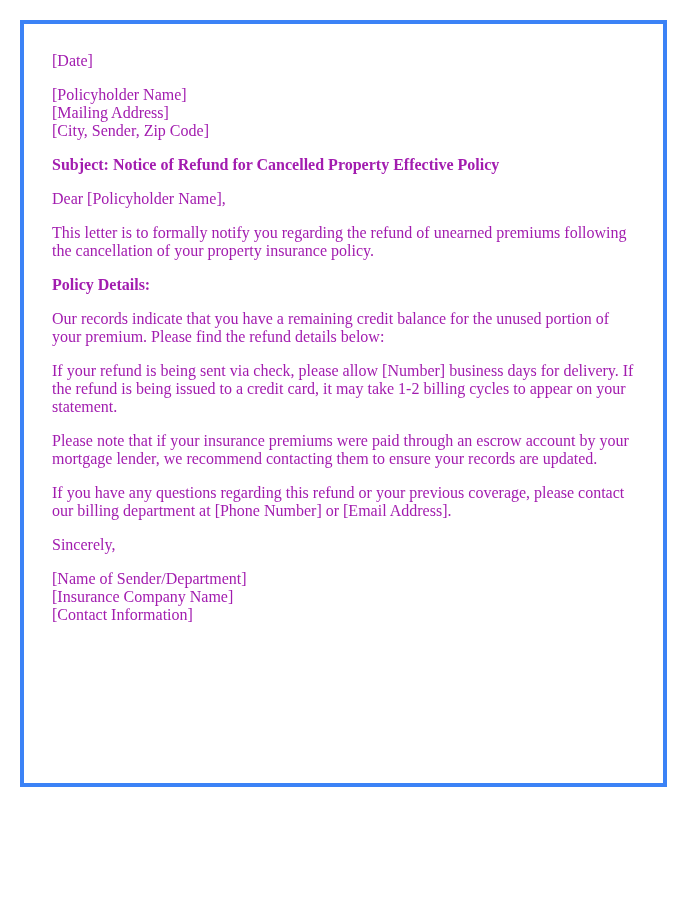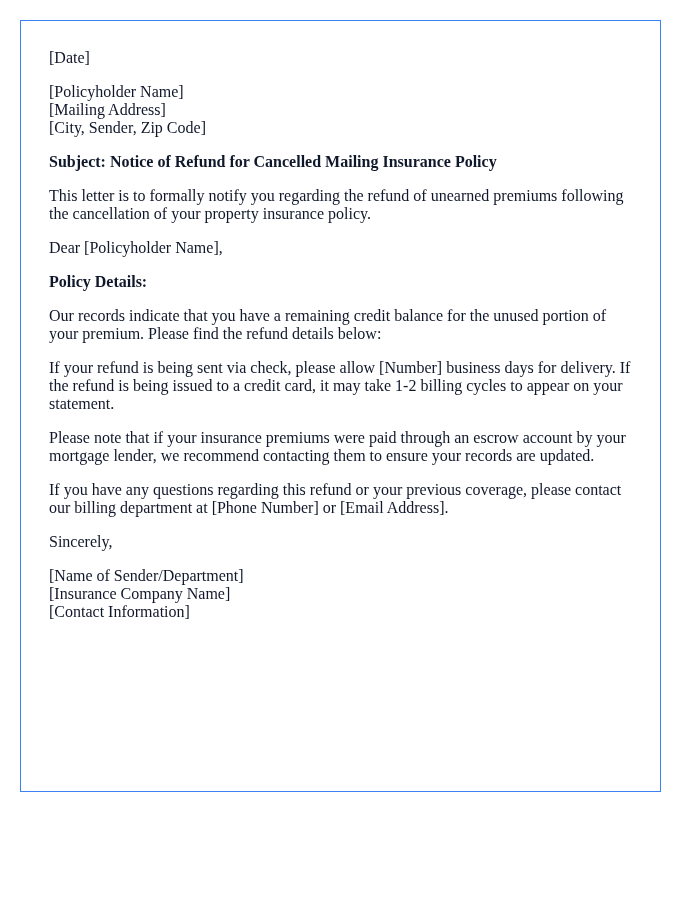--- a/index.html
+++ b/index.html
@@ -2,50 +2,50 @@
 <html><head>
 <meta charset="utf-8">
 <style>
   html, body { margin: 0; padding: 0; background: #ffffff; }
   body { width: 700px; height: 900px; position: relative; }
   .letter {
     position: absolute;
     left: 20px; top: 20px;
     width: 583px;
     height: 727px;
-    border: 1px solid #3b82f6;
-    padding: 16px 28px 27px 28px;
+    border: 4px solid #3b82f6;
+    padding: 16px 28px 16px 28px;
     font-family: "Liberation Serif", "DejaVu Serif", serif;
     font-size: 16px;
     line-height: 18px;
-    color: #0f172a;
+    color: #a21caf;
   }
   .letter p { margin: 16px 0; }
   .letter p.first { margin-top: 12px; }
   .letter ul { margin: 16px 0; padding-left: 40px; }
   .letter li { margin: 0; }
   .bold { font-weight: bold; }
 </style>
 </head>
 <body>
 
 <div class="letter">
   <p class="first">[Date]</p>
 
   <p>
     <span>[Policyholder Name]</span><br>
     <span>[Mailing Address]</span><br>
     <span>[City, Sender, Zip Code]</span>
   </p>
 
-  <p class="bold">Subject: Notice of Refund for Cancelled Mailing Insurance Policy</p>
+  <p class="bold">Subject: Notice of Refund for Cancelled Property Effective Policy</p>
+
+  <p>Dear [Policyholder Name],</p>
 
   <p>This letter is to formally notify you regarding the refund of unearned premiums following the cancellation of your property insurance policy.</p>
-
-  <p>Dear [Policyholder Name],</p>
 
   <p class="bold">Policy Details:</p>
 
 
   <p>Our records indicate that you have a remaining credit balance for the unused portion of your premium. Please find the refund details below:</p>
 
 
   <p>If your refund is being sent via check, please allow [Number] business days for delivery. If the refund is being issued to a credit card, it may take 1-2 billing cycles to appear on your statement.</p>
 
   <p>Please note that if your insurance premiums were paid through an escrow account by your mortgage lender, we recommend contacting them to ensure your records are updated.</p>

